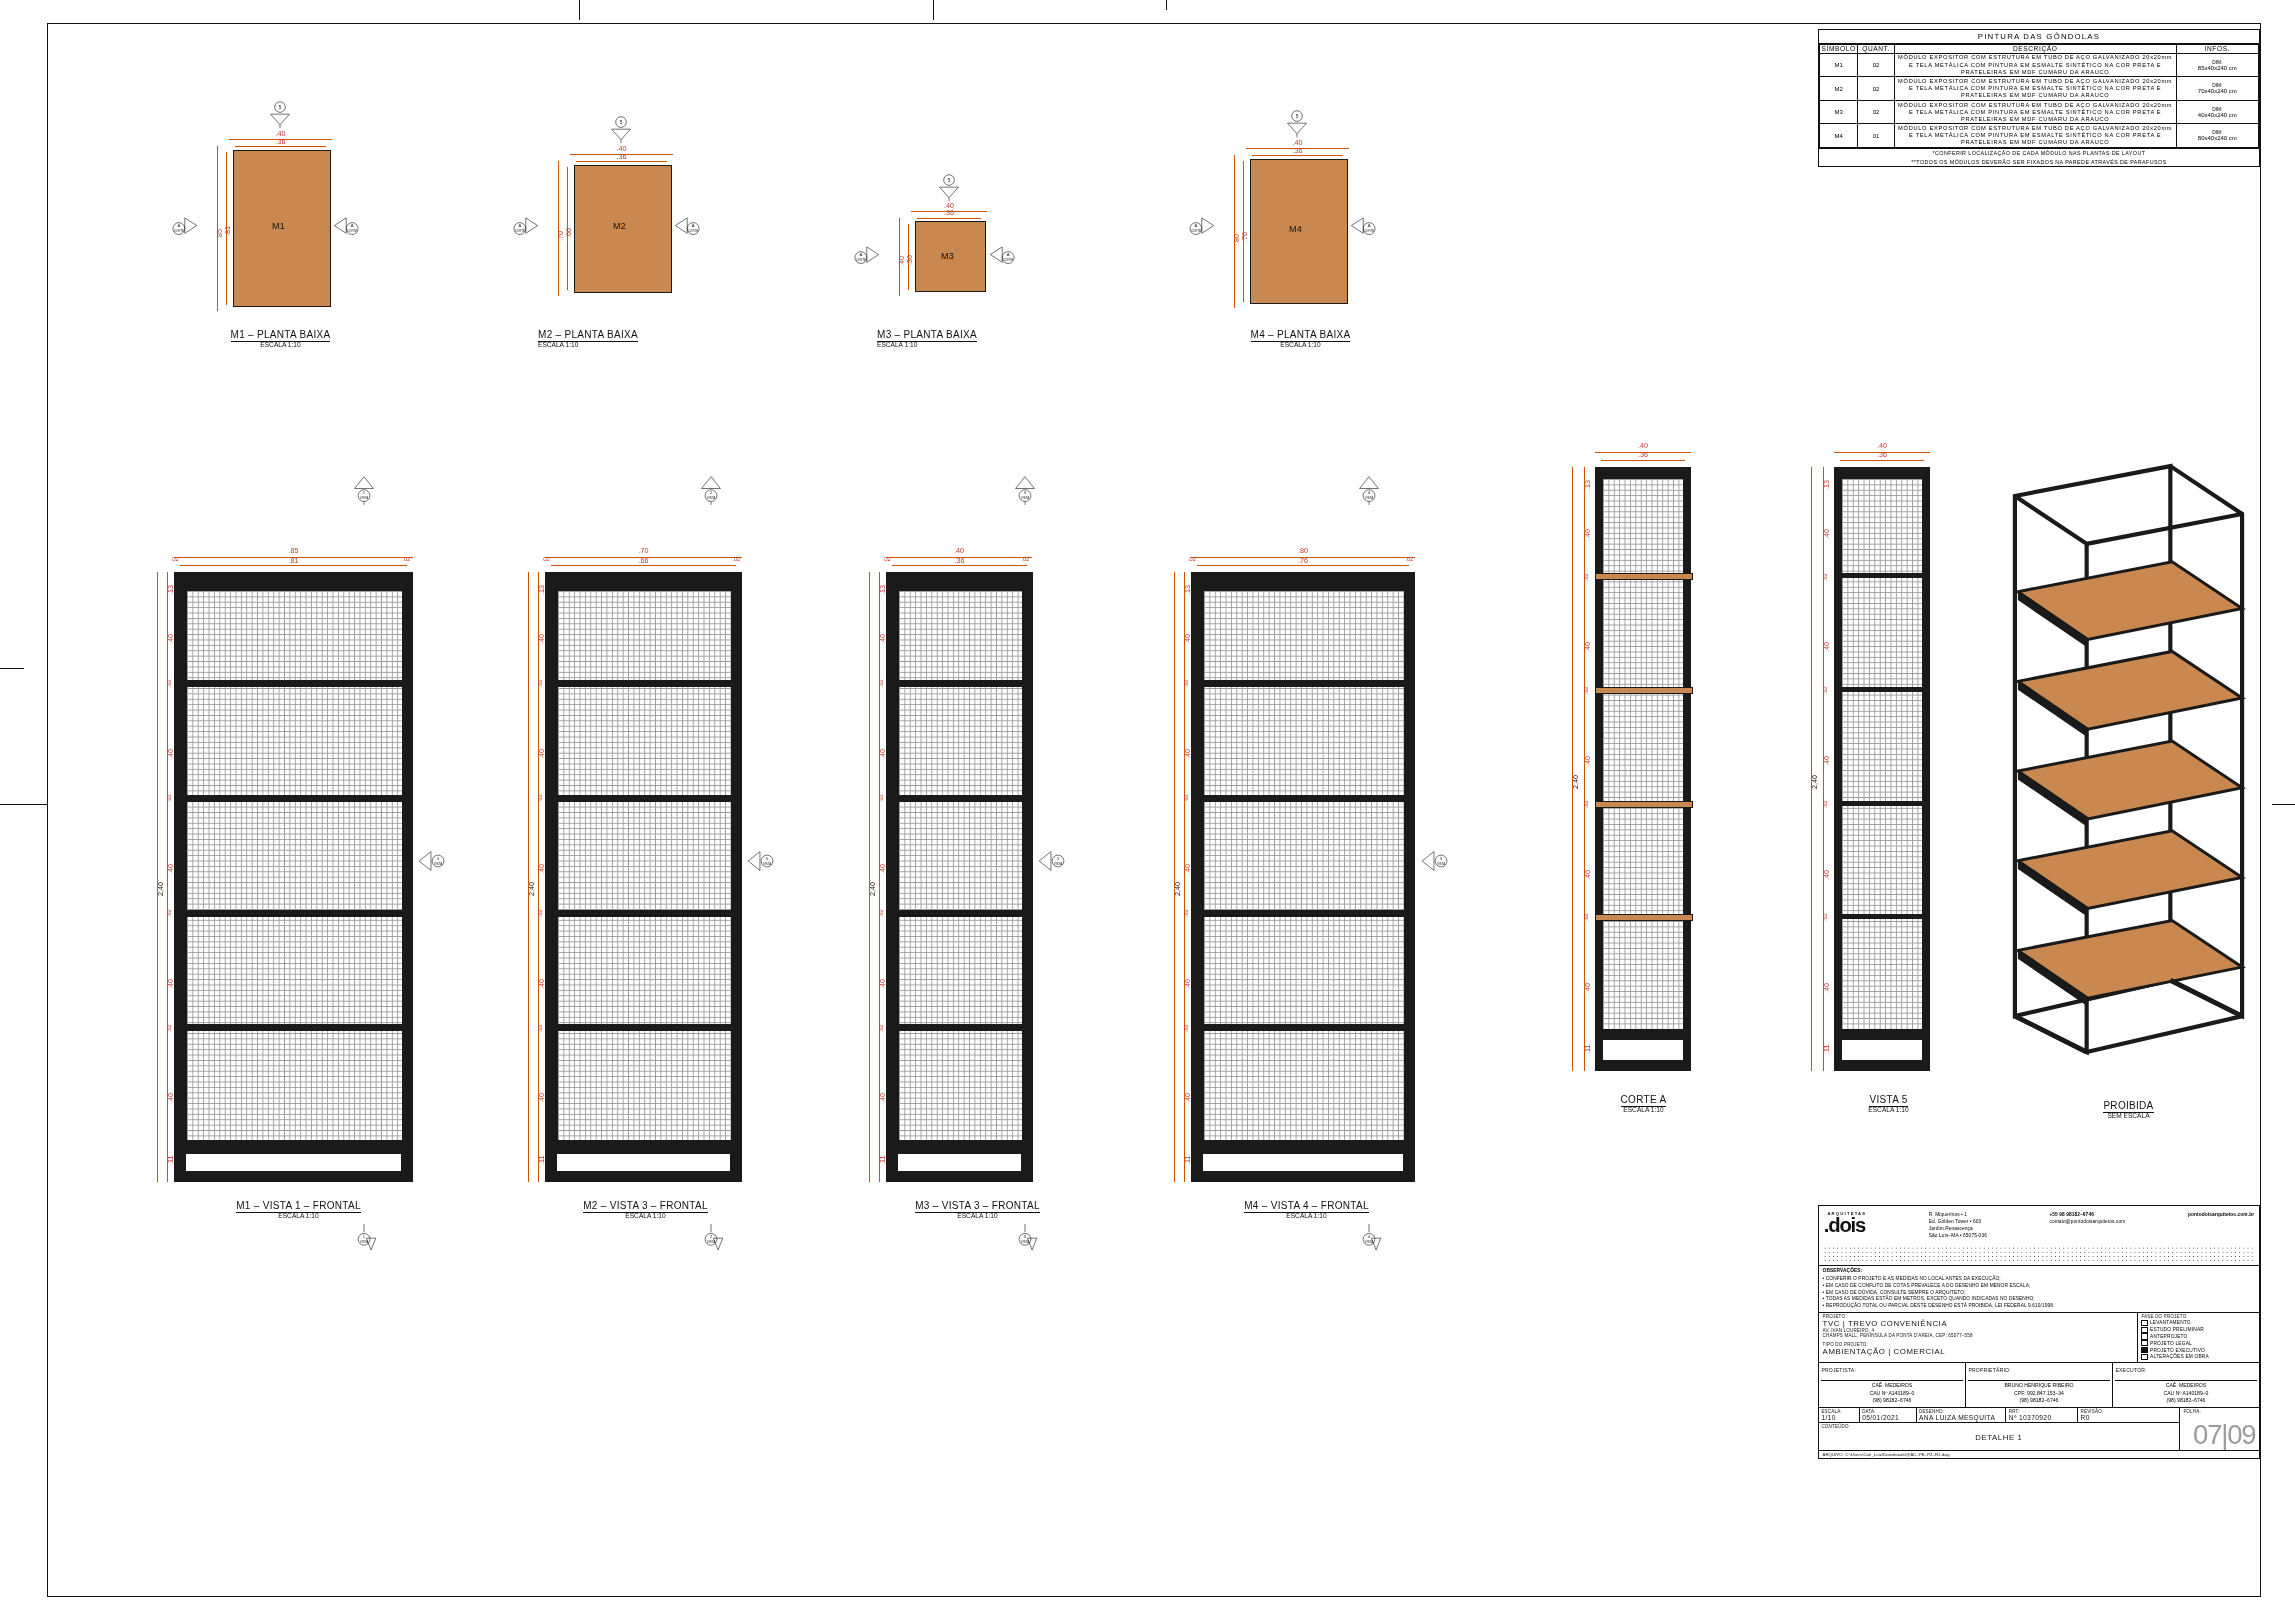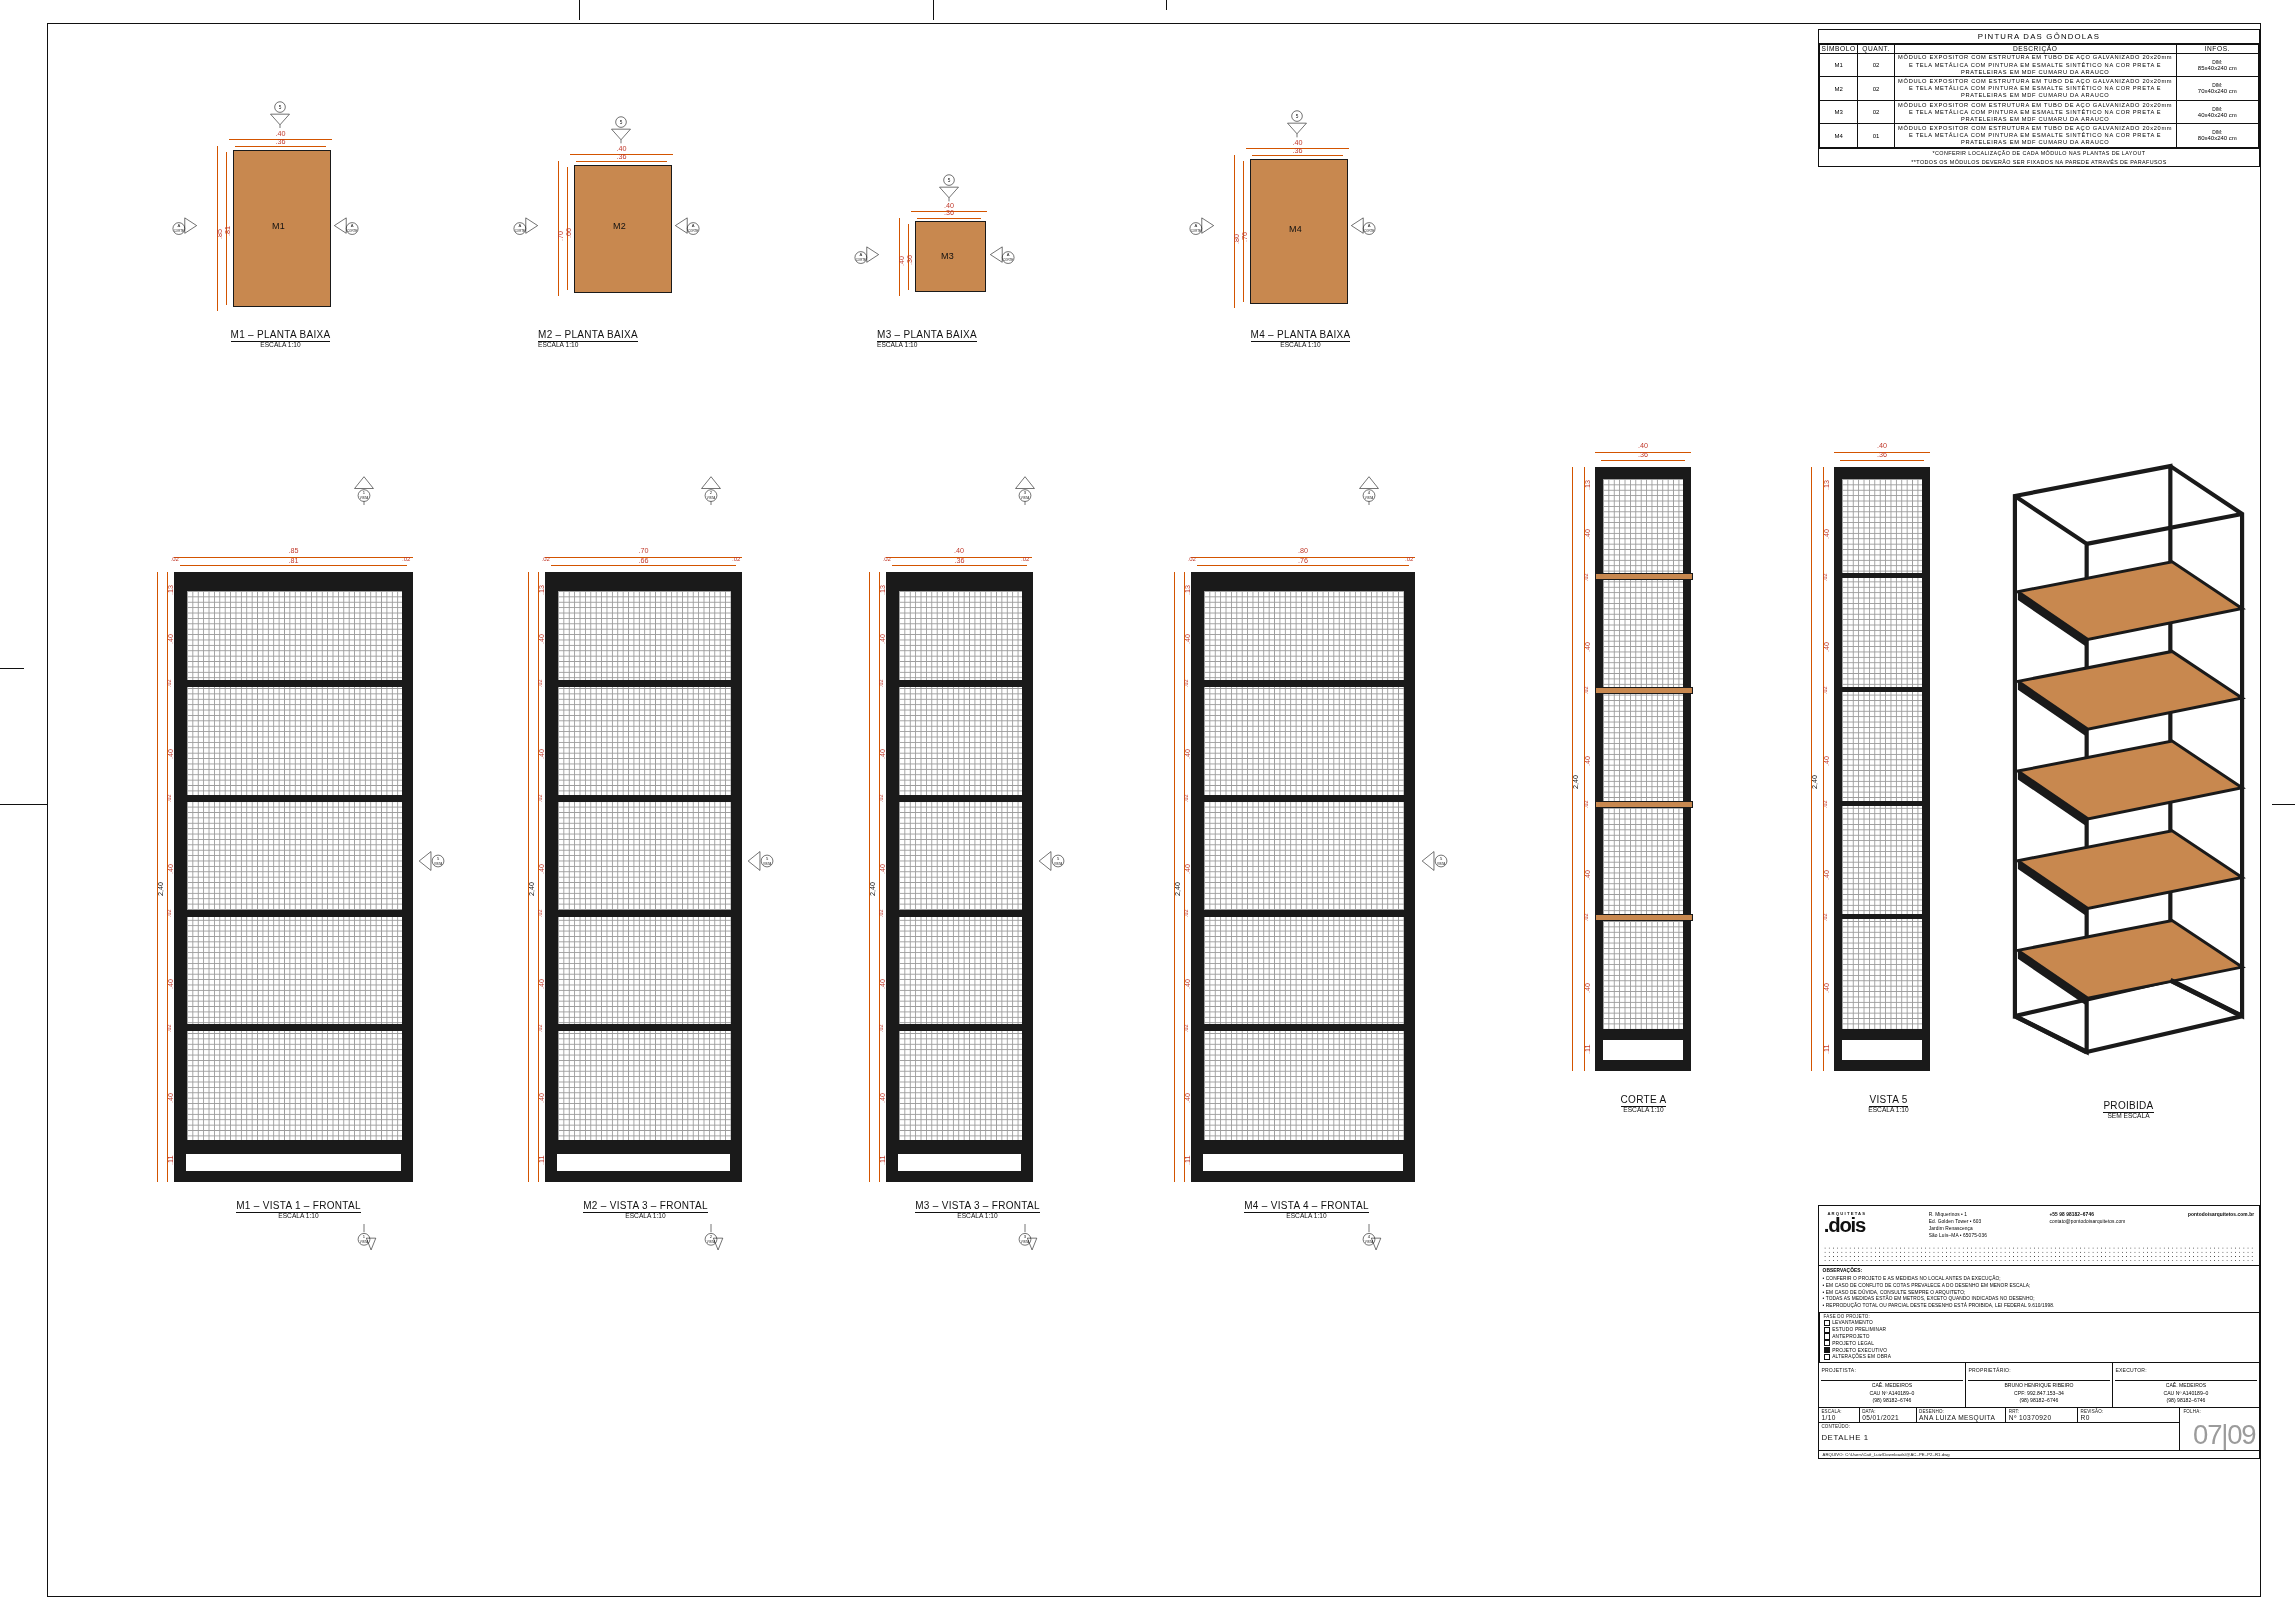--- a/index.html
+++ b/index.html
@@ -661,20 +661,28 @@
       <div class="obs" style="padding-top:0;">
         <div>• CONFERIR O PROJETO E AS MEDIDAS NO LOCAL ANTES DA EXECUÇÃO;</div>
         <div>• EM CASO DE CONFLITO DE COTAS PREVALECE A DO DESENHO EM MENOR ESCALA;</div>
         <div>• EM CASO DE DÚVIDA, CONSULTE SEMPRE O ARQUITETO;</div>
         <div>• TODAS AS MEDIDAS ESTÃO EM METROS, EXCETO QUANDO INDICADAS NO DESENHO;</div>
         <div>• REPRODUÇÃO TOTAL OU PARCIAL DESTE DESENHO ESTÁ PROIBIDA, LEI FEDERAL 9.610/1998.</div>
       </div>
     </div>
 
     <div class="tb-row grid2">
+      <div style="flex:1;">
+        <div class="cap">PROJETO:</div>
+        <div class="val val-lg">TVC  |  TREVO  CONVENIÊNCIA</div>
+        <div class="cap">AV. IVAN LOUREIRO, 4</div>
+        <div class="cap">CHAMPS MALL, PENÍNSULA DA PONTA D'AREIA, CEP: 65077–558</div>
+        <div class="cap" style="margin-top:3.6px;">TIPO DO PROJETO:</div>
+        <div class="val val-lg">AMBIENTAÇÃO  |  COMERCIAL</div>
+      </div>
       <div class="bl" style="width:114px;">
         <div class="cap">FASE DO PROJETO:</div>
         <div class="chk">
             <span class="box"></span>
             <span>LEVANTAMENTO</span>
           </div>
         <div class="chk">
             <span class="box"></span>
             <span>ESTUDO PRELIMINAR</span>
           </div>
@@ -746,21 +754,21 @@
               <div class="cap">RRT:</div>
               <div class="val">Nº 10370920</div>
             </div>
           <div class="bl" style="flex:1;padding:1.2px 2.4px;">
               <div class="cap">REVISÃO:</div>
               <div class="val">R0</div>
             </div>
         </div>
         <div style="padding:1.2px 2.4px;">
           <div class="cap">CONTEÚDO:</div>
-          <div class="val val-lg" style="padding:3.6px 0 6px 0;">DETALHE  1</div>
+          <div class="val val-lg" style="text-align:center;padding:3.6px 0 6px 0;">DETALHE  1</div>
         </div>
       </div>
       <div class="bl" style="width:72px;padding:1.2px 3.6px;">
         <div class="cap">FOLHA:</div>
         <div class="bigpage" style="text-align:right;margin-top:7.2px;">07|09</div>
       </div>
     </div>
 
     <div class="tb-row footpath">ARQUIVO: C:\Users\Caê_Luiz\Downloads\@AC–PE–P2–R1.dwg</div>
   </div>

